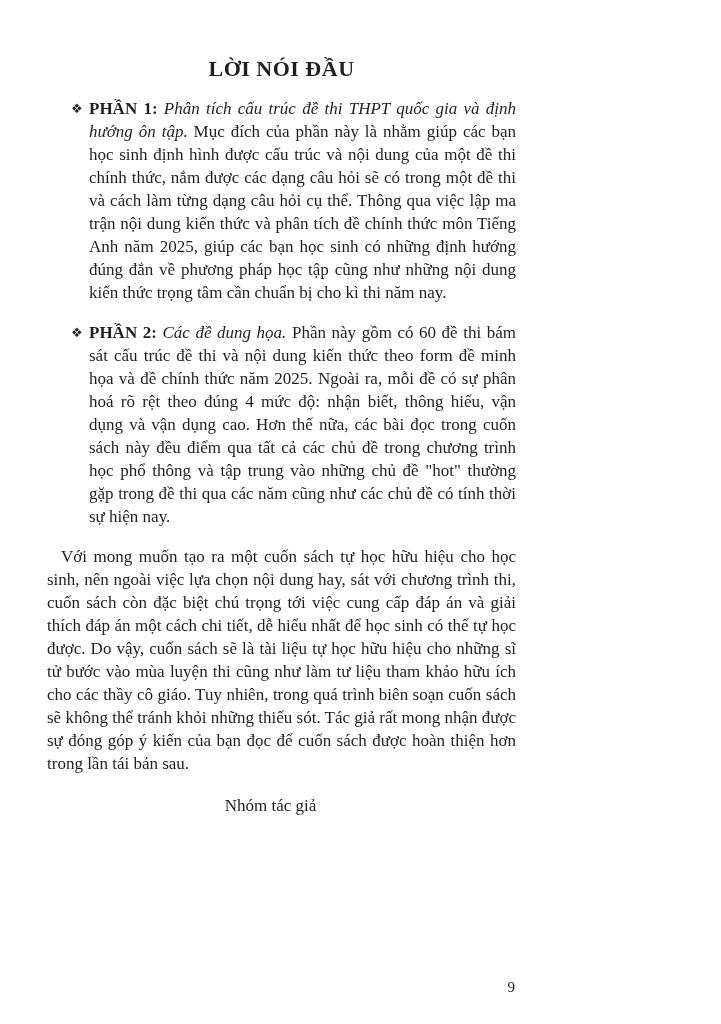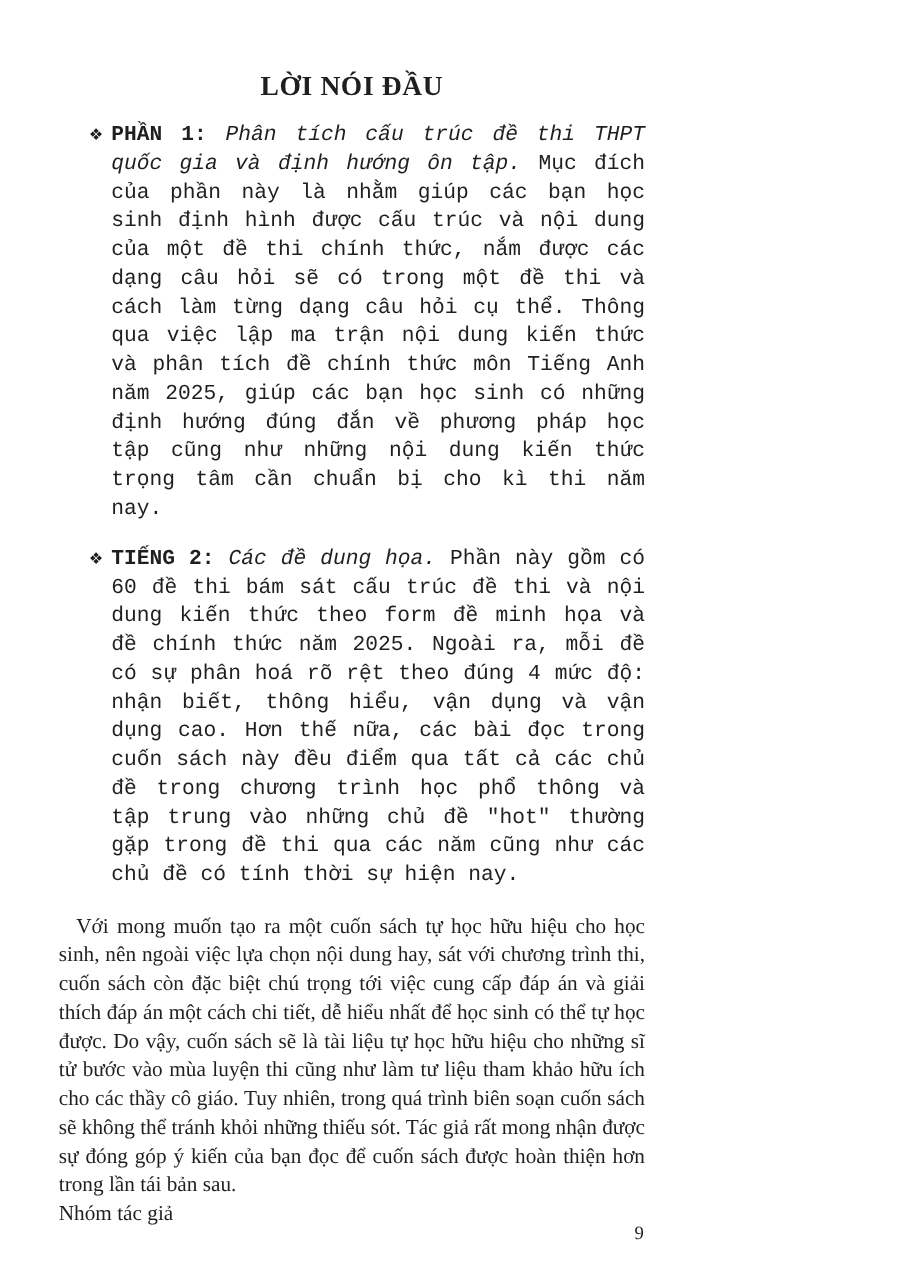--- a/index.html
+++ b/index.html
@@ -41,28 +41,28 @@
     flex: 0 0 18px;
     width: 18px;
     font-family: "DejaVu Sans", sans-serif;
     font-size: 13px;
     line-height: 23px;
     color: #1f1f1f;
   }
   .bullet-text {
     flex: 1 1 auto;
     text-align: justify;
-    font-family: Liberation Mono, monospace;
   }
   .bullet-text b { font-weight: bold; }
   .bullet-text i { font-style: italic; }
   p.closing { text-indent: 14px; }
   .signature {
-    text-align: left;
+    text-align: center;
     padding-right: 22px;
+    margin-top: 19px;
   }
   .page-number {
     position: absolute;
     right: 57px;
     bottom: 28px;
     font-size: 15px;
     line-height: 18px;
   }
 </style>
 </head>
@@ -78,21 +78,21 @@
     <div class="bullet-text">
       <b>PHẦN 1:</b>
       <i>Phân tích cấu trúc đề thi THPT quốc gia và định hướng ôn tập.</i>
       <span>Mục đích của phần này là nhằm giúp các bạn học sinh định hình được cấu trúc và nội dung của một đề thi chính thức, nắm được các dạng câu hỏi sẽ có trong một đề thi và cách làm từng dạng câu hỏi cụ thể. Thông qua việc lập ma trận nội dung kiến thức và phân tích đề chính thức môn Tiếng Anh năm 2025, giúp các bạn học sinh có những định hướng đúng đắn về phương pháp học tập cũng như những nội dung kiến thức trọng tâm cần chuẩn bị cho kì thi năm nay.</span>
     </div>
   </div>
 
   <div class="bullet-item">
     <span class="bullet-marker">❖</span>
     <div class="bullet-text">
-      <b>TIẾNG 2:</b>
+      <b>PHẦN 2:</b>
       <i>Các đề dung họa.</i>
       <span>Phần này gồm có 60 đề thi bám sát cấu trúc đề thi và nội dung kiến thức theo form đề minh họa và đề chính thức năm 2025. Ngoài ra, mỗi đề có sự phân hoá rõ rệt theo đúng 4 mức độ: nhận biết, thông hiểu, vận dụng và vận dụng cao. Hơn thế nữa, các bài đọc trong cuốn sách này đều điểm qua tất cả các chủ đề trong chương trình học phổ thông và tập trung vào những chủ đề "hot" thường gặp trong đề thi qua các năm cũng như các chủ đề có tính thời sự hiện nay.</span>
     </div>
   </div>
 
   <p class="para closing">Với mong muốn tạo ra một cuốn sách tự học hữu hiệu cho học sinh, nên ngoài việc lựa chọn nội dung hay, sát với chương trình thi, cuốn sách còn đặc biệt chú trọng tới việc cung cấp đáp án và giải thích đáp án một cách chi tiết, dễ hiểu nhất để học sinh có thể tự học được. Do vậy, cuốn sách sẽ là tài liệu tự học hữu hiệu cho những sĩ tử bước vào mùa luyện thi cũng như làm tư liệu tham khảo hữu ích cho các thầy cô giáo. Tuy nhiên, trong quá trình biên soạn cuốn sách sẽ không thể tránh khỏi những thiếu sót. Tác giả rất mong nhận được sự đóng góp ý kiến của bạn đọc để cuốn sách được hoàn thiện hơn trong lần tái bản sau.</p>
 
   <div class="signature">Nhóm tác giả</div>
 
   <div class="page-number">9</div>

